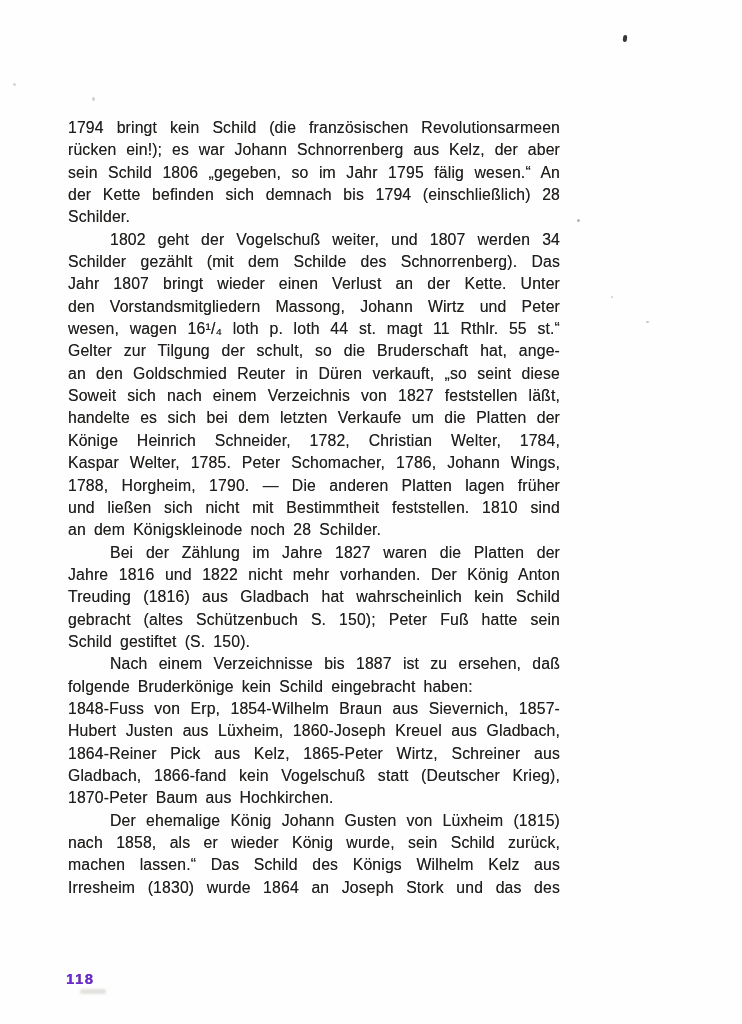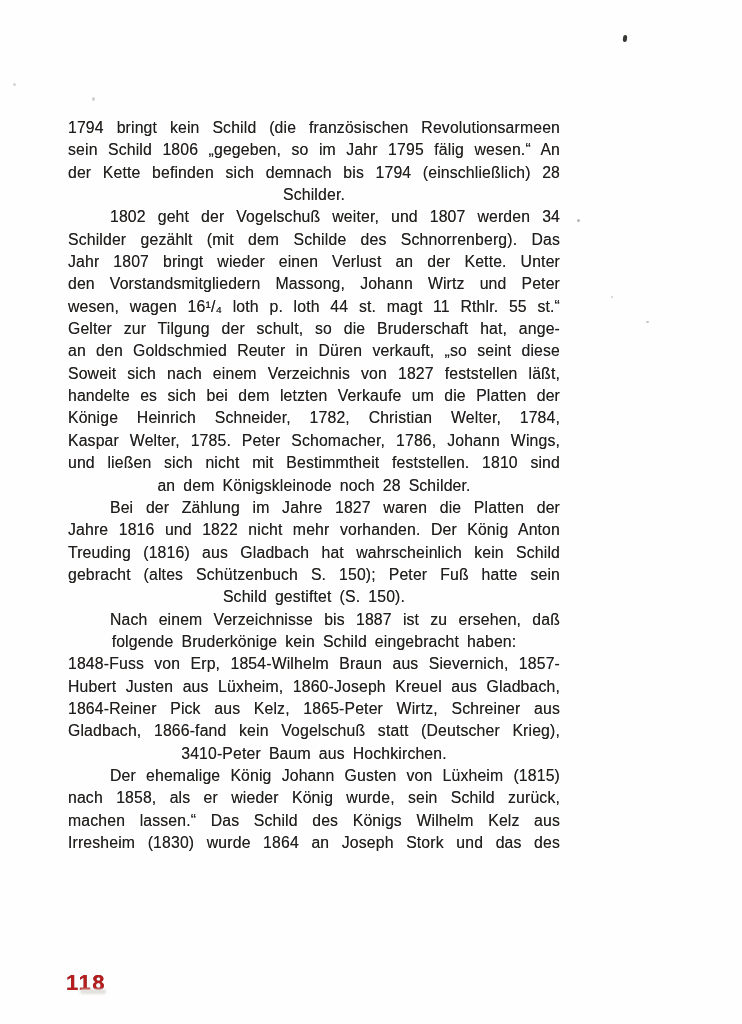--- a/index.html
+++ b/index.html
@@ -26,40 +26,40 @@
     width: 492px;
     color: #211f1d;
     font-size: 15.8px;
     line-height: 22.35px;
     letter-spacing: 0.15px;
     text-shadow: 0 0 0.4px rgba(20,18,16,0.6);
   }
   .line {
     height: 22.35px;
     white-space: nowrap;
-    text-align: center;
+    text-align: left;
     word-spacing: 3.5px;
   }
   .line.just {
     white-space: normal;
     text-align: justify;
     text-align-last: justify;
     word-spacing: 1px;
   }
   .line.indent {
     text-indent: 42px;
   }
   .page-number {
     position: absolute;
     left: 66px;
     top: 970px;
-    font-size: 22px;
+    font-size: 15px;
     font-weight: bold;
     letter-spacing: 1.5px;
-    color: #b91c1c;
+    color: #6d28d9;
     text-shadow: 0 0 0.5px rgba(0,0,0,0.7);
   }
   
   .speck {
     position: absolute;
     border-radius: 50%;
   }
   .speck-1 { left: 623px; top: 35px;  width: 4px; height: 7px; background: #3a3835; transform: rotate(8deg); border-radius: 2px; }
   .speck-2 { left: 577px; top: 219px; width: 3px; height: 3px; background: #b9b7b4; }
   .speck-3 { left: 646px; top: 321px; width: 3px; height: 2px; background: #c4c2bf; }
@@ -68,48 +68,50 @@
   .speck-6 { left: 80px;  top: 989px; width: 26px; height: 5px; background: #e3e1de; border-radius: 2px; filter: blur(1px); }
   .speck-7 { left: 611px; top: 296px; width: 2px; height: 2px; background: #cfcdca; }
 </style>
 </head>
 <body>
 
 <div class="scan-page">
 
   <div class="text-block">
       <div class="line just">1794 bringt kein Schild (die französischen Revolutionsarmeen</div>
+      <div class="line just">rücken ein!); es war Johann Schnorrenberg aus Kelz, der aber</div>
       <div class="line just">sein Schild 1806 „gegeben, so im Jahr 1795 fälig wesen.“ An</div>
       <div class="line just">der Kette befinden sich demnach bis 1794 (einschließlich) 28</div>
       <div class="line">Schilder.</div>
       <div class="line just indent">1802 geht der Vogelschuß weiter, und 1807 werden 34</div>
       <div class="line just">Schilder gezählt (mit dem Schilde des Schnorrenberg). Das</div>
       <div class="line just">Jahr 1807 bringt wieder einen Verlust an der Kette. Unter</div>
       <div class="line just">den Vorstandsmitgliedern Massong, Johann Wirtz und Peter</div>
       <div class="line just">wesen, wagen 16¹/₄ loth p. loth 44 st. magt 11 Rthlr. 55 st.“</div>
       <div class="line just">Gelter zur Tilgung der schult, so die Bruderschaft hat, ange-</div>
       <div class="line just">an den Goldschmied Reuter in Düren verkauft, „so seint diese</div>
       <div class="line just">Soweit sich nach einem Verzeichnis von 1827 feststellen läßt,</div>
       <div class="line just">handelte es sich bei dem letzten Verkaufe um die Platten der</div>
       <div class="line just">Könige Heinrich Schneider, 1782, Christian Welter, 1784,</div>
       <div class="line just">Kaspar Welter, 1785. Peter Schomacher, 1786, Johann Wings,</div>
+      <div class="line just">1788, Horgheim, 1790. — Die anderen Platten lagen früher</div>
       <div class="line just">und ließen sich nicht mit Bestimmtheit feststellen. 1810 sind</div>
       <div class="line">an dem Königskleinode noch 28 Schilder.</div>
       <div class="line just indent">Bei der Zählung im Jahre 1827 waren die Platten der</div>
       <div class="line just">Jahre 1816 und 1822 nicht mehr vorhanden. Der König Anton</div>
       <div class="line just">Treuding (1816) aus Gladbach hat wahrscheinlich kein Schild</div>
       <div class="line just">gebracht (altes Schützenbuch S. 150); Peter Fuß hatte sein</div>
       <div class="line">Schild gestiftet (S. 150).</div>
       <div class="line just indent">Nach einem Verzeichnisse bis 1887 ist zu ersehen, daß</div>
       <div class="line">folgende Bruderkönige kein Schild eingebracht haben:</div>
       <div class="line just">1848-Fuss von Erp, 1854-Wilhelm Braun aus Sievernich, 1857-</div>
       <div class="line just">Hubert Justen aus Lüxheim, 1860-Joseph Kreuel aus Gladbach,</div>
       <div class="line just">1864-Reiner Pick aus Kelz, 1865-Peter Wirtz, Schreiner aus</div>
       <div class="line just">Gladbach, 1866-fand kein Vogelschuß statt (Deutscher Krieg),</div>
-      <div class="line">3410-Peter Baum aus Hochkirchen.</div>
+      <div class="line">1870-Peter Baum aus Hochkirchen.</div>
       <div class="line just indent">Der ehemalige König Johann Gusten von Lüxheim (1815)</div>
       <div class="line just">nach 1858, als er wieder König wurde, sein Schild zurück,</div>
       <div class="line just">machen lassen.“ Das Schild des Königs Wilhelm Kelz aus</div>
       <div class="line just">Irresheim (1830) wurde 1864 an Joseph Stork und das des</div>
     </div>
 
   <div class="page-number">118</div>
 
   <div class="speck speck-1"></div>
   <div class="speck speck-2"></div>

